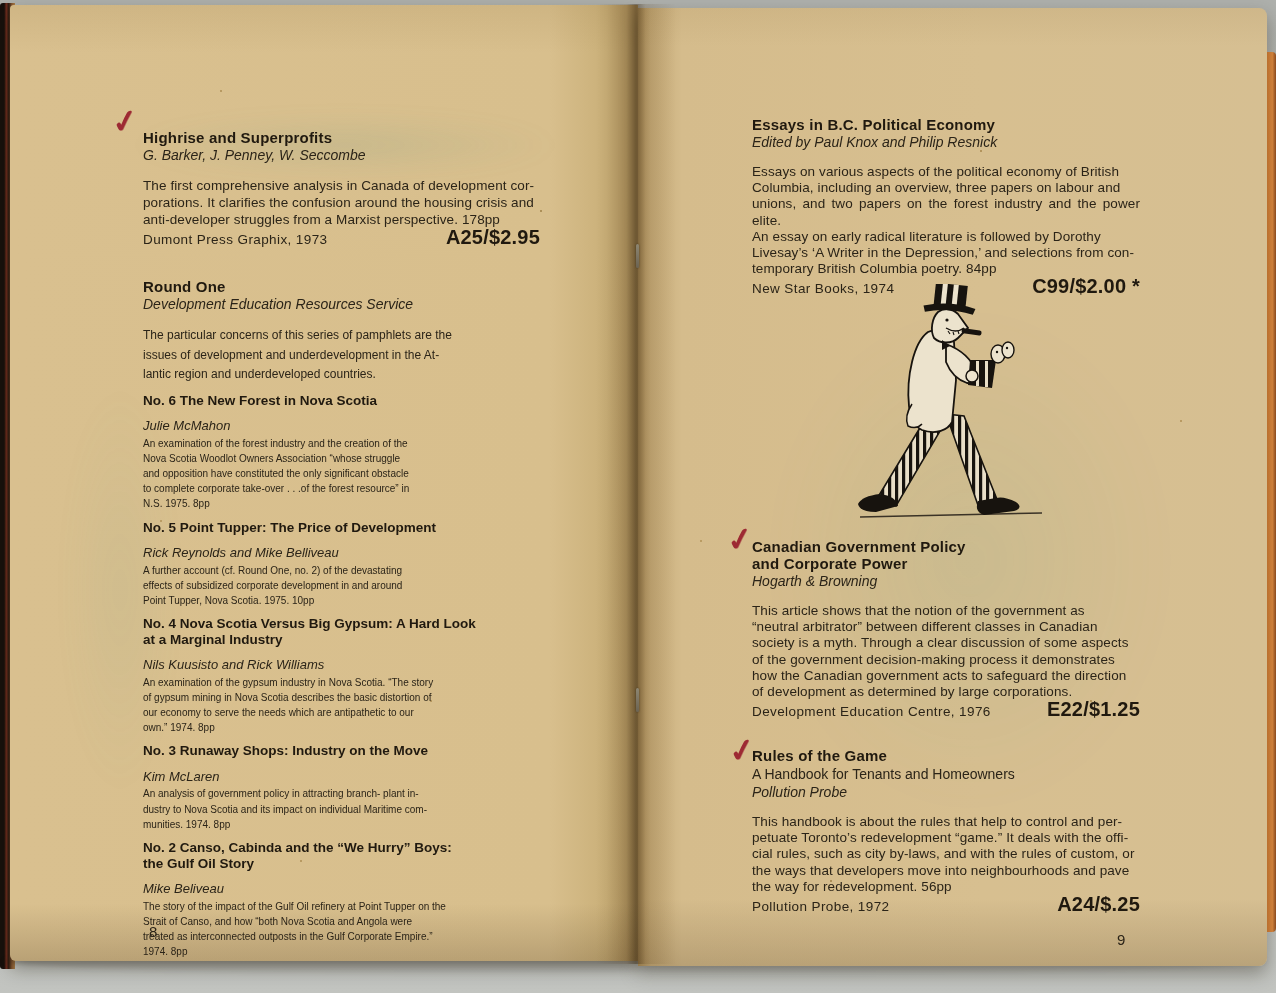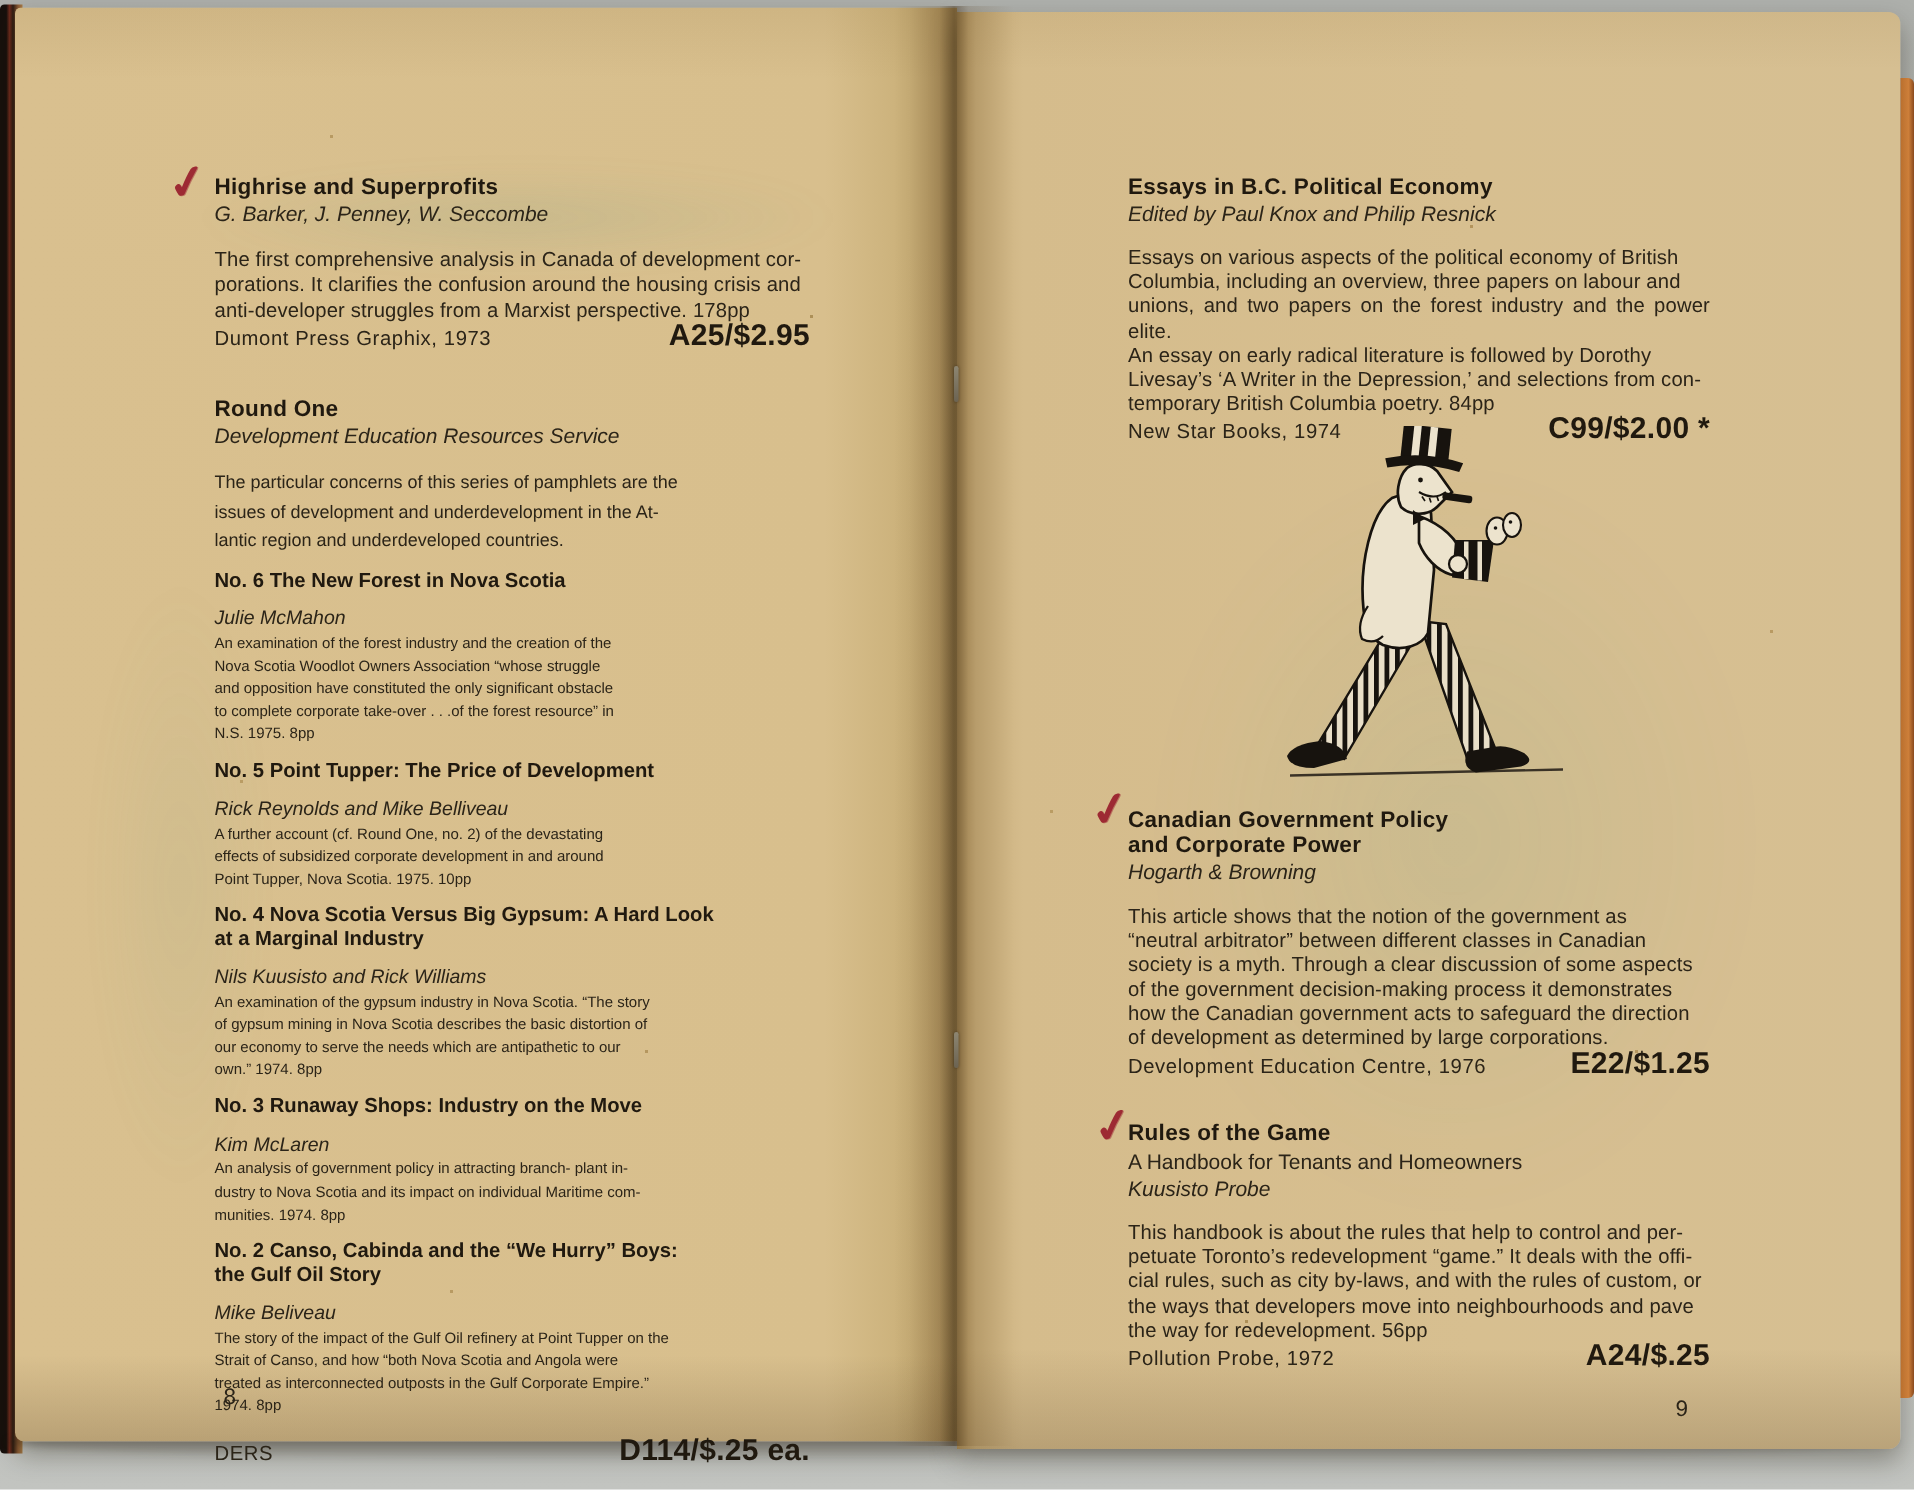--- a/index.html
+++ b/index.html
@@ -75,21 +75,21 @@
   .check{
     position:absolute; color:#9d2a33; font-size:31px; font-weight:bold;
     transform:rotate(-10deg); text-shadow:0.5px 0.5px 0 rgba(157,42,51,0.5);
     line-height:1;
   }
   .ck-l1{ left:112px; top:106px; }
   .ck-r1{ left:727px; top:524px; }
   .ck-r2{ left:729px; top:735px; }
 
   .col{ position:absolute; }
-  .col-left{ left:143px; top:116px; width:397px; }
+  .col-left{ left:143px; top:129px; width:397px; }
   .col-right{ left:752px; top:116px; width:388px; }
 
   .title{ font-weight:bold; font-size:15px; line-height:17px; color:#20190f; letter-spacing:.2px; }
   .subtitle{ font-size:14px; line-height:18px; margin-top:1px; }
   .author{ font-style:italic; font-size:14px; line-height:17px; margin-top:1px; }
   .body{ font-size:13.5px; line-height:17px; margin-top:13px; text-align:justify; letter-spacing:.1px; }
   .publine{ display:flex; justify-content:space-between; align-items:baseline; margin-top:0px;
             font-size:13.5px; line-height:18px; letter-spacing:.4px; }
   .code{ font-weight:bold; font-size:20px; letter-spacing:.2px; color:#20190f; }
 
@@ -197,24 +197,20 @@
       <div class="item">
         <div class="item-h pre">No. 2 Canso, Cabinda and the “We Hurry” Boys:
 the Gulf Oil Story</div>
         <div class="item-a">Mike Beliveau</div>
         <div class="item-b pre">The story of the impact of the Gulf Oil refinery at Point Tupper on the
 Strait of Canso, and how “both Nova Scotia and Angola were
 treated as interconnected outposts in the Gulf Corporate Empire.”
 1974. 8pp</div>
       </div>
 
-      <div class="publine footer-line">
-        <span>DERS</span>
-        <span class="code">D114/$.25 ea.</span>
-      </div>
     </div>
   </div>
 
   <div class="pgnum pg-left">8</div>
 
   <div class="col col-right">
 
     <div class="rblock rb-1">
       <div class="title">Essays in B.C. Political Economy</div>
       <div class="author">Edited by Paul Knox and Philip Resnick</div>
@@ -242,21 +238,21 @@
 of development as determined by large corporations.</div>
       <div class="publine">
         <span>Development Education Centre, 1976</span>
         <span class="code">E22/$1.25</span>
       </div>
     </div>
 
     <div class="rblock rb-3">
       <div class="title">Rules of the Game</div>
       <div class="subtitle">A Handbook for Tenants and Homeowners</div>
-      <div class="author">Kuusisto Probe</div>
+      <div class="author">Pollution Probe</div>
       <div class="rbody pre">This handbook is about the rules that help to control and per-
 petuate Toronto’s redevelopment “game.” It deals with the offi-
 cial rules, such as city by-laws, and with the rules of custom, or
 the ways that developers move into neighbourhoods and pave
 the way for redevelopment. 56pp</div>
       <div class="publine">
         <span>Pollution Probe, 1972</span>
         <span class="code">A24/$.25</span>
       </div>
     </div>

